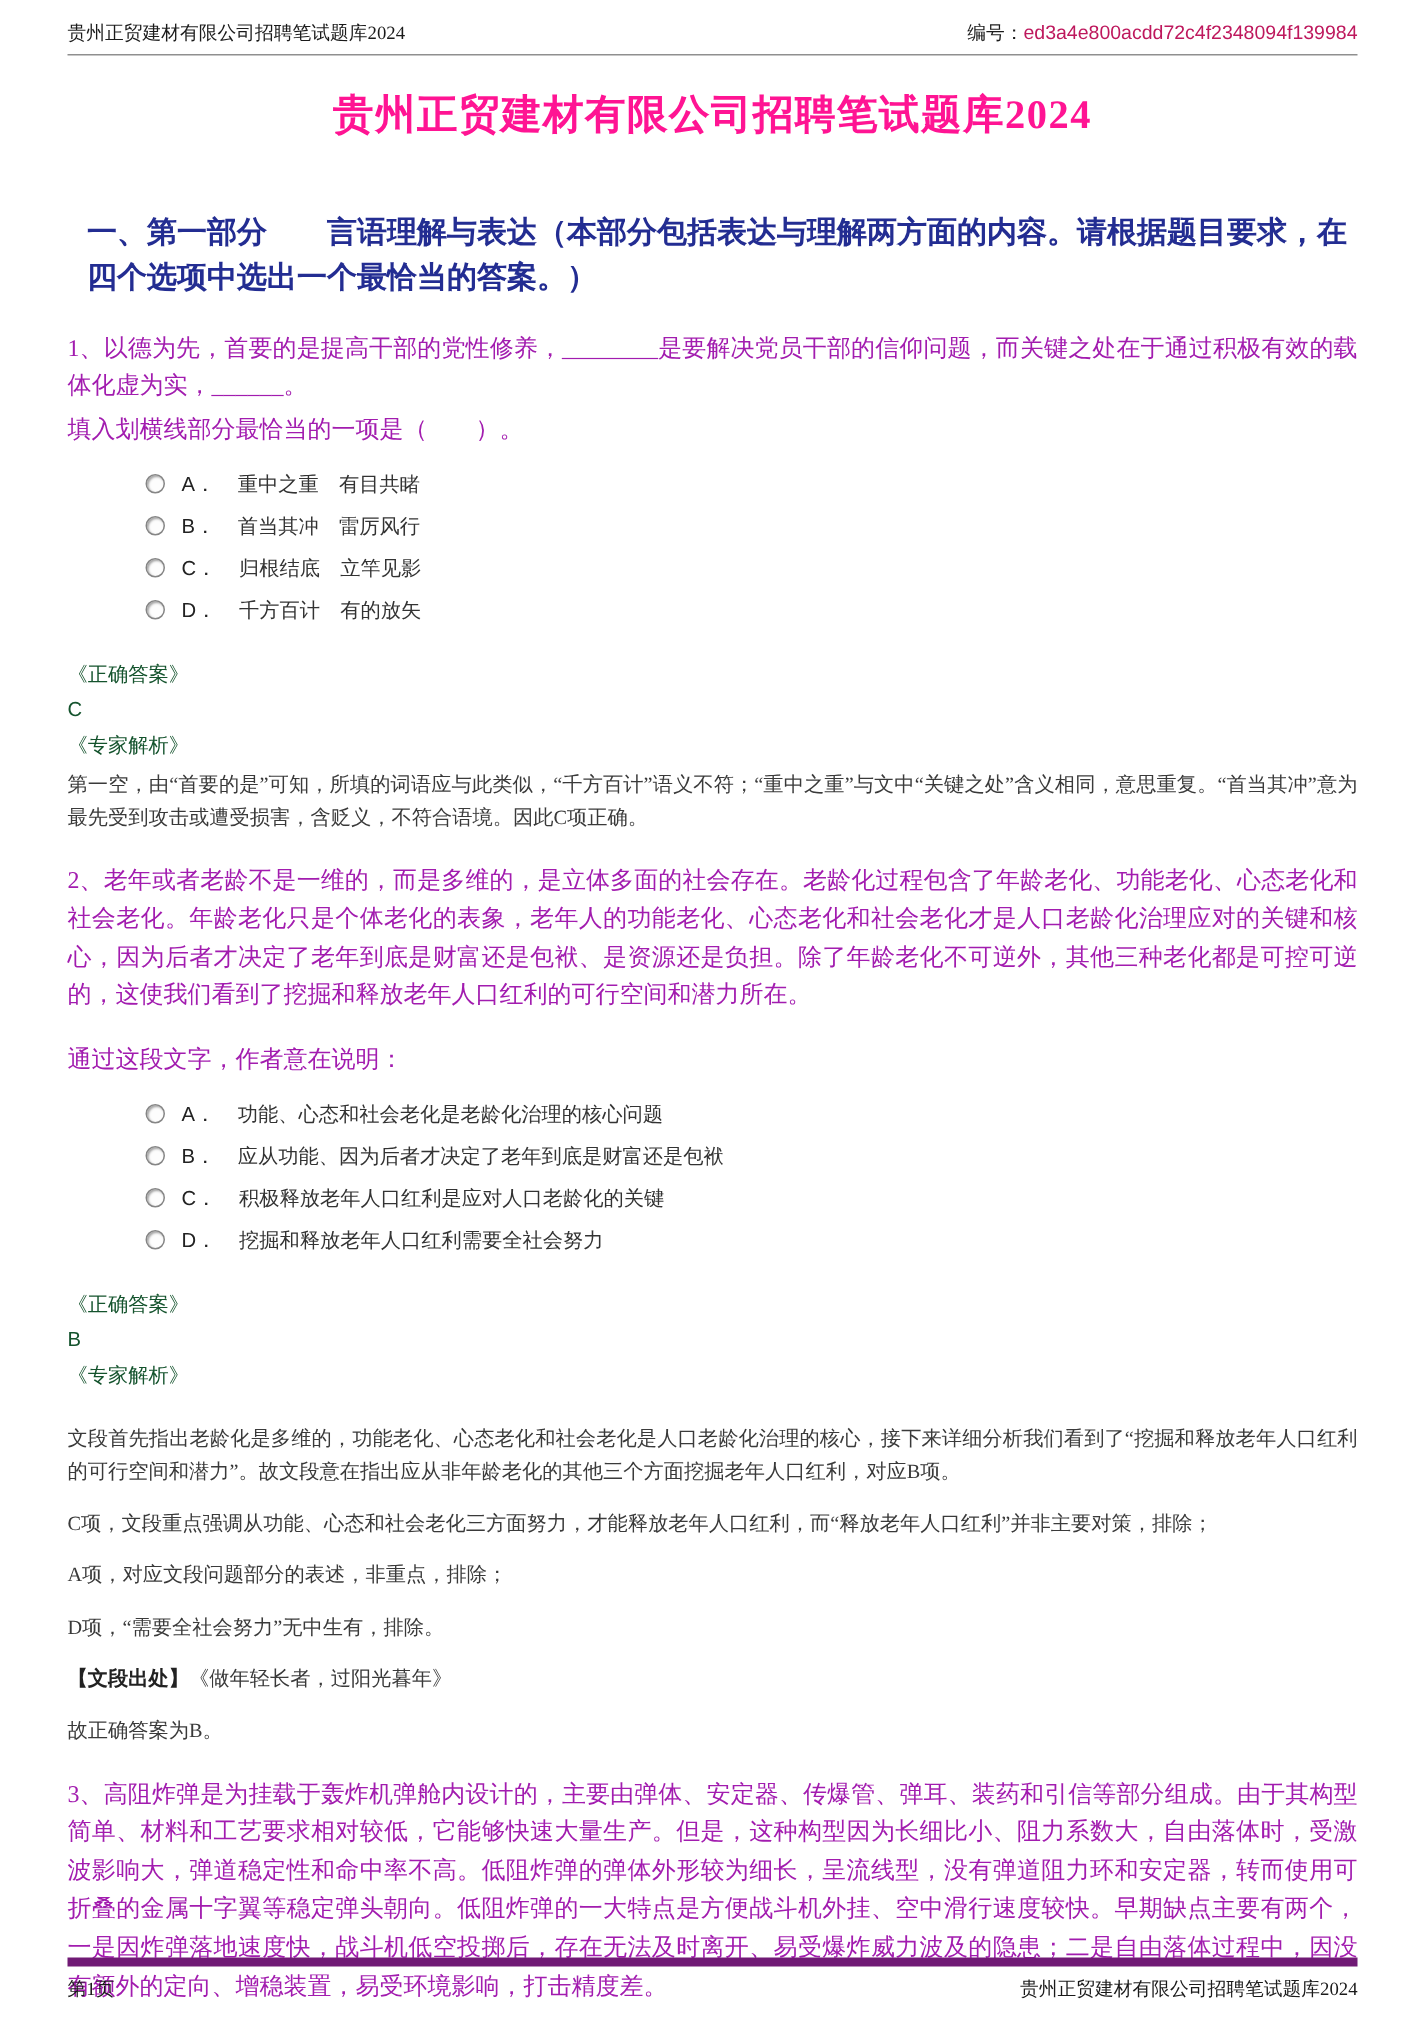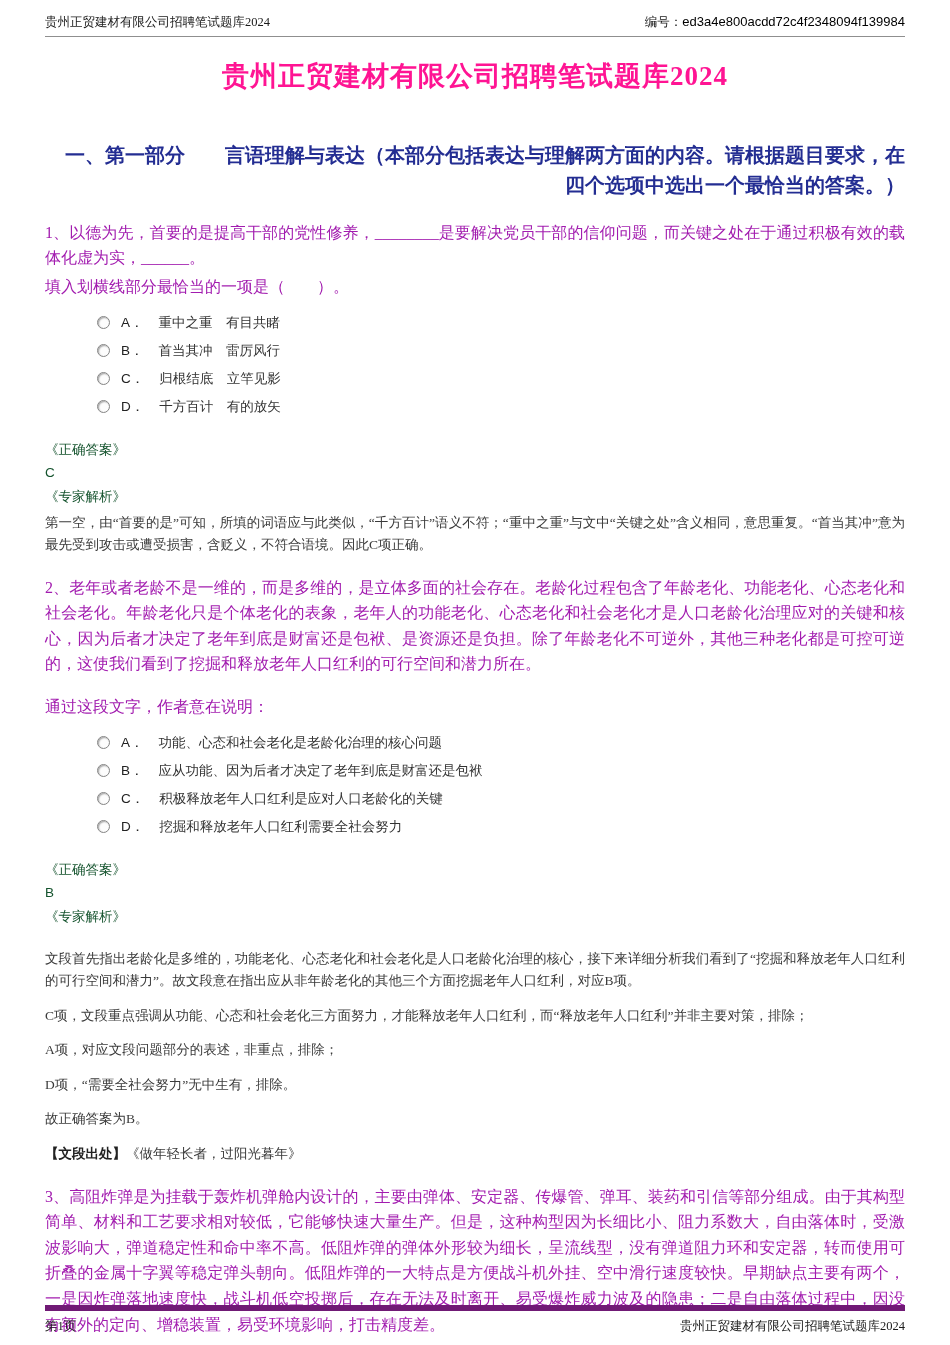--- a/index.html
+++ b/index.html
@@ -4,29 +4,29 @@
 <style>
   html,body{margin:0;padding:0;background:#ffffff;}
   body{font-family:"Liberation Serif","DejaVu Serif",serif;-webkit-font-smoothing:antialiased;}
   .page{position:relative;width:950px;height:1345px;box-sizing:border-box;
         padding:14px 45px 0 45px;background:#fff;overflow:hidden;border-radius:12px;}
 
   
   .hdr{display:flex;justify-content:space-between;align-items:flex-end;
        font-size:12.5px;color:#1a1a1a;padding-bottom:5px;border-bottom:1px solid #8f8f8f;}
   .hdr-right{white-space:nowrap;}
-  .hdr-code{font-family:"Liberation Sans","DejaVu Sans",sans-serif;font-size:13px;color:#000000;}
+  .hdr-code{font-family:"Liberation Sans","DejaVu Sans",sans-serif;font-size:13px;color:#be185d;}
 
   
   .title{text-align:center;font-size:27px;font-weight:bold;color:#ff1493;
          margin:21px 0 0 0;letter-spacing:1px;}
 
   
   .section-heading{font-size:20px;font-weight:bold;color:#232d92;line-height:1.52;
-                   margin:46px 0 0 13px;text-align:right;}
+                   margin:46px 0 0 13px;}
 
   
   .q{margin-top:19px;}
   .stem,.prompt{font-size:16px;color:#a21caf;line-height:1.6;margin:0;text-align:justify;}
   .prompt{margin-top:3px;}
   .q-gap .prompt{margin-top:17px;}
 
   .opts{margin:9px 0 0 52px;}
   .opt{display:flex;align-items:center;height:28px;font-size:13.5px;color:#333;cursor:default;}
   .radio{width:11px;height:11px;border-radius:50%;border:1px solid #858585;background:#fdfdfd;
@@ -124,22 +124,22 @@
     <div class="ans">
       <p>《正确答案》</p>
       <p class="letter">B</p>
       <p>《专家解析》</p>
     </div>
     <div class="analysis q2-analysis">
       <p>文段首先指出老龄化是多维的，功能老化、心态老化和社会老化是人口老龄化治理的核心，接下来详细分析我们看到了“挖掘和释放老年人口红利的可行空间和潜力”。故文段意在指出应从非年龄老化的其他三个方面挖掘老年人口红利，对应B项。</p>
       <p>C项，文段重点强调从功能、心态和社会老化三方面努力，才能释放老年人口红利，而“释放老年人口红利”并非主要对策，排除；</p>
       <p>A项，对应文段问题部分的表述，非重点，排除；</p>
       <p>D项，“需要全社会努力”无中生有，排除。</p>
+      <p><span class="src-label">【文段出处】</span><span>《做年轻长者，过阳光暮年》</span></p>
       <p>故正确答案为B。</p>
-      <p><span class="src-label">【文段出处】</span><span>《做年轻长者，过阳光暮年》</span></p>
     </div>
   </section>
 
   <section class="q q-gap">
     <p class="stem">3、高阻炸弹是为挂载于轰炸机弹舱内设计的，主要由弹体、安定器、传爆管、弹耳、装药和引信等部分组成。由于其构型简单、材料和工艺要求相对较低，它能够快速大量生产。但是，这种构型因为长细比小、阻力系数大，自由落体时，受激波影响大，弹道稳定性和命中率不高。低阻炸弹的弹体外形较为细长，呈流线型，没有弹道阻力环和安定器，转而使用可折叠的金属十字翼等稳定弹头朝向。低阻炸弹的一大特点是方便战斗机外挂、空中滑行速度较快。早期缺点主要有两个，一是因炸弹落地速度快，战斗机低空投掷后，存在无法及时离开、易受爆炸威力波及的隐患；二是自由落体过程中，因没有额外的定向、增稳装置，易受环境影响，打击精度差。</p>
     <p class="prompt">下列说法错误的是：</p>
     <div class="opts">
       <div class="opt">
         <span class="radio"></span>
         <span class="opt-label">A．</span>

